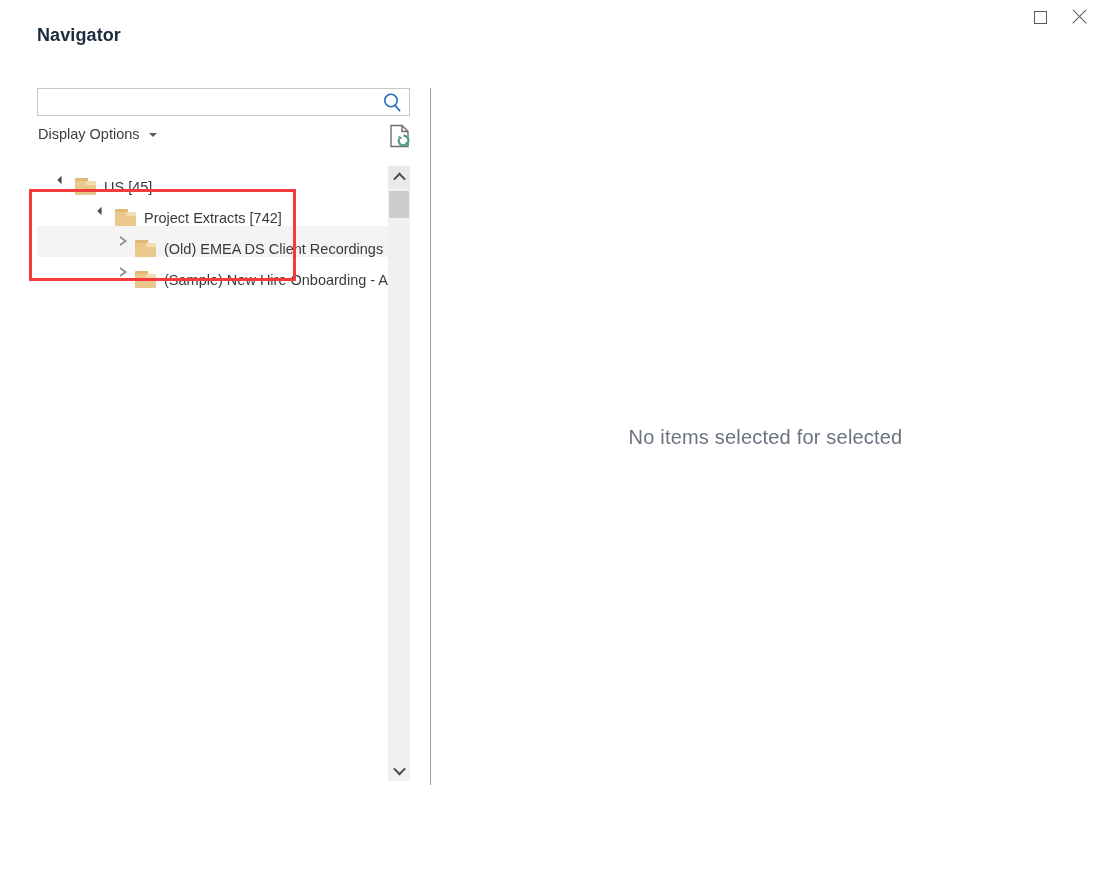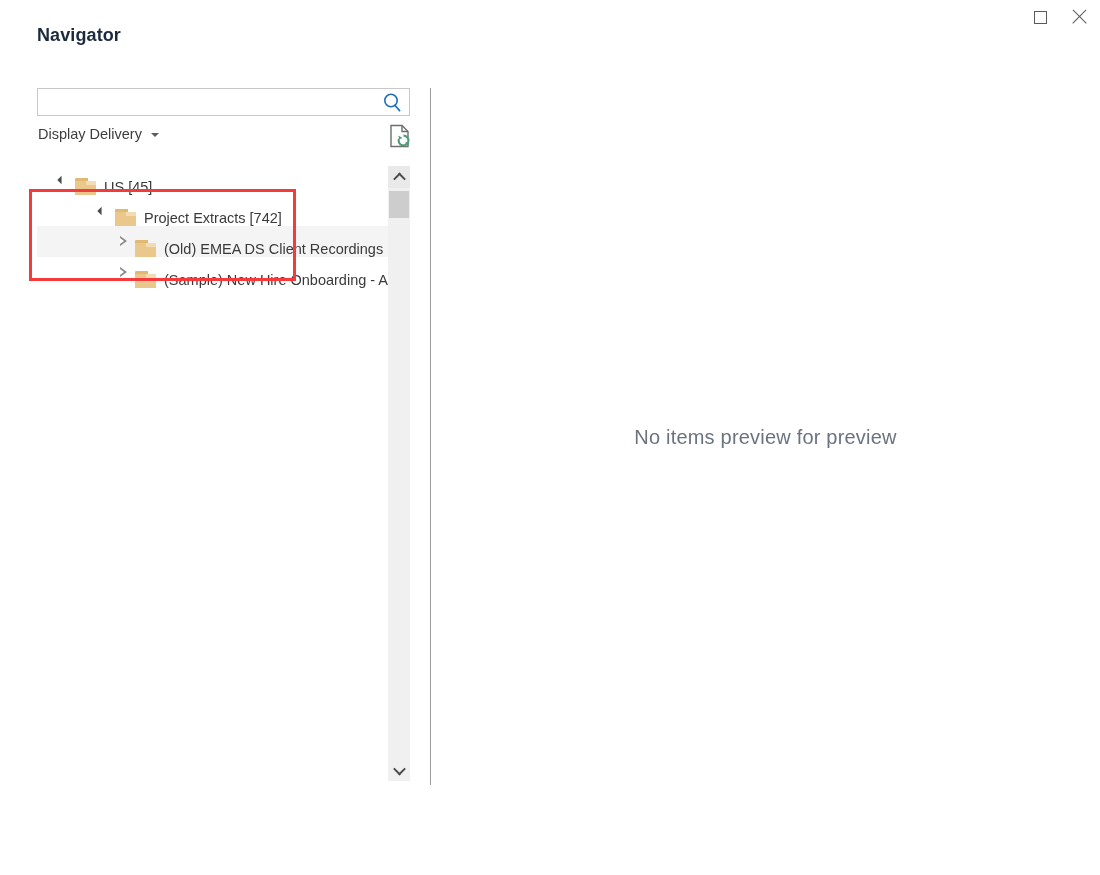--- a/index.html
+++ b/index.html
@@ -307,21 +307,21 @@
 
     <div class="search-row">
       <input class="search-input" type="text" value="" placeholder="" style="">
       <svg class="search-icon" viewBox="0 0 22 21">
         <circle cx="9" cy="8.5" r="6.2" fill="none" stroke="#1e6fbe" stroke-width="1.6"></circle>
         <line x1="12.9" y1="13.3" x2="17.6" y2="18.6" stroke="#1e6fbe" stroke-width="1.7" stroke-linecap="round"></line>
       </svg>
     </div>
 
     <div class="display-options">
-      <span class="display-options-label">Display Delivery</span>
+      <span class="display-options-label">Display Options</span>
       <span class="caret-down"></span>
     </div>
 
     <svg class="refresh-icon" viewBox="0 0 22 24">
       <path d="M2 1.5 h11 l6 6 v15 h-17 z" fill="#ffffff" stroke="#6e6e6e" stroke-width="1.4"></path>
       <path d="M13 1.5 v6 h6" fill="none" stroke="#6e6e6e" stroke-width="1.4"></path>
       <circle cx="14.5" cy="16.5" r="5.4" fill="#ffffff"></circle>
       <path d="M14.5 11.6 a4.9 4.9 0 1 1 -4.6 3.3" fill="none" stroke="#4e9b78" stroke-width="2.1"></path>
       <path d="M9.3 11.6 l0.9 3.6 l3.4 -1.3 z" fill="#4e9b78"></path>
       <path d="M19.7 21.4 l-0.9 -3.6 l-3.4 1.3 z" fill="#4e9b78"></path>
@@ -383,21 +383,21 @@
         <div class="sb-arrow down">
           <div class="chev down"></div>
         </div>
       </div>
     </div>
   </div>
 
   <div class="v-divider"></div>
 
   <div class="preview">
-    <div class="preview-msg">No items preview for preview</div>
+    <div class="preview-msg">No items selected for selected</div>
   </div>
 
   <div class="footer">
     
     
     
   </div>
 
   <div class="annotation-box"></div>
 </div>

